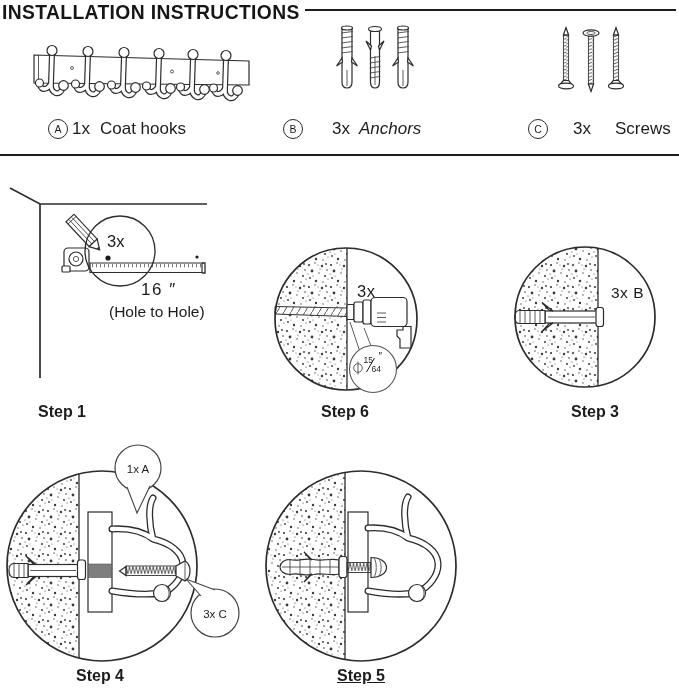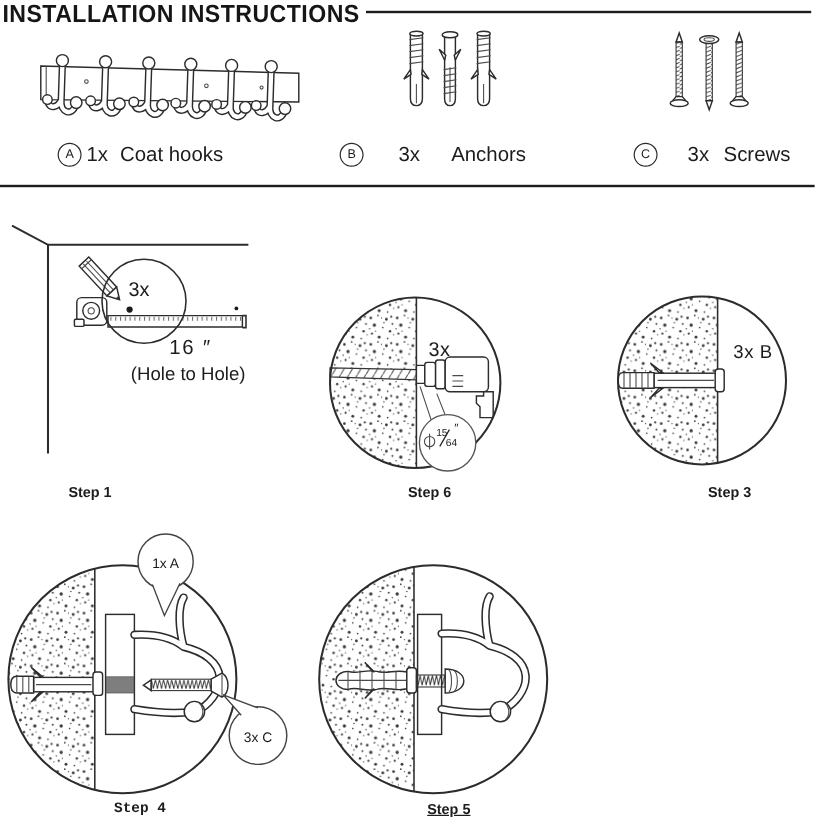--- a/index.html
+++ b/index.html
@@ -5,21 +5,21 @@
   html,body{margin:0;padding:0;background:#fff;}
   #sheet{position:relative;width:679px;height:689px;background:#fff;overflow:hidden;
          font-family:"Liberation Sans",sans-serif;color:#1c1c1c;padding-left:30px;}
   .abs{position:absolute;}
   .title{left:2px;top:0px;font-size:20.5px;font-weight:600;letter-spacing:.4px;
          transform:scaleX(.94);transform-origin:left top;white-space:nowrap;color:#161616;}
   .rule{height:0;border-top:2px solid #1c1c1c;}
   .part-label{top:119px;display:flex;align-items:center;font-size:17px;white-space:nowrap;}
   .badge{width:18px;height:18px;border:1.3px solid #2a2a2a;border-radius:50%;
          display:flex;align-items:center;justify-content:center;font-size:10.5px;flex:0 0 auto;}
-  .step-label{font-size:12px;font-weight:bold;white-space:nowrap;margin-left:19px;}
+  .step-label{font-size:16px;font-weight:bold;white-space:nowrap;}
   svg{position:absolute;overflow:visible;}
   svg text{font-family:"Liberation Sans",sans-serif;fill:#1c1c1c;}
   .ln{fill:none;stroke:#2c2c2c;stroke-width:1.3;}
   .ln2{fill:none;stroke:#2c2c2c;stroke-width:1.7;}
   .fw{fill:#fff;stroke:#2c2c2c;stroke-width:1.2;}
   .thin{fill:none;stroke:#4a4a4a;stroke-width:0.9;}
   .tube-b{fill:none;stroke:#2c2c2c;stroke-width:7;stroke-linecap:round;stroke-linejoin:round;}
   .tube-w{fill:none;stroke:#fff;stroke-width:4.4;stroke-linecap:round;stroke-linejoin:round;}
   .htube-b{fill:none;stroke:#2c2c2c;stroke-width:6;stroke-linecap:round;stroke-linejoin:round;}
   .htube-w{fill:none;stroke:#fff;stroke-width:3.6;stroke-linecap:round;stroke-linejoin:round;}
@@ -136,26 +136,26 @@
   </svg>
 
   <div class="abs part-label" style="left:48px;">
     <span class="badge">A</span>
     <span style="margin-left:4px;text-align:center;">1x</span>
     <span style="margin-left:10px;text-align:center;">Coat hooks</span>
   </div>
   <div class="abs part-label" style="left:283px;">
     <span class="badge">B</span>
     <span style="margin-left:29px;">3x</span>
-    <span style="margin-left:26px;">Anchors</span>
+    <span style="margin-left:9px;font-style:italic;">Anchors</span>
   </div>
   <div class="abs part-label" style="left:528px;">
     <span class="badge">C</span>
     <span style="margin-left:25px;">3x</span>
-    <span style="margin-left:12px;">Screws</span>
+    <span style="margin-left:24px;">Screws</span>
   </div>
 
   <div class="abs rule" style="left:0;top:154px;width:679px;"></div>
 
   <svg style="left:0;top:165px;" width="260" height="235" viewBox="0 0 260 235">
     <defs>
       <pattern id="ticks1" width="4" height="9" patternUnits="userSpaceOnUse">
         <line x1="0.5" y1="0" x2="0.5" y2="4" stroke="#555" stroke-width="0.8"></line>
       </pattern>
     </defs>
@@ -353,21 +353,21 @@
       <circle cx="136" cy="26" r="23" fill="#fff" stroke="#444" stroke-width="1.2"></circle>
       <path d="M125,45 L135,71 L148,44" fill="#fff" stroke="#444" stroke-width="1.1"></path>
       <text x="136" y="31" font-size="11.5" text-anchor="middle">1x A</text>
     </g>
     <g>
       <circle cx="213" cy="171" r="24" fill="#fff" stroke="#444" stroke-width="1.2"></circle>
       <path d="M199,154 L184,137 L213,148" fill="#fff" stroke="#444" stroke-width="1.1"></path>
       <text x="213" y="176" font-size="11.5" text-anchor="middle">3x C</text>
     </g>
   </svg>
-  <div class="abs step-label" style="left:76px;top:667px;font-family:Liberation Mono, monospace;">Step 4</div>
+  <div class="abs step-label" style="left:76px;top:667px;">Step 4</div>
 
   <svg style="left:260px;top:442px;" width="202" height="223" viewBox="0 0 202 223">
     <defs>
       <pattern id="stip5" width="22" height="22" patternUnits="userSpaceOnUse">
         <g fill="#3a3a3a">
           <circle cx="2" cy="3" r="1.1"></circle>
             <circle cx="8" cy="1" r="0.7"></circle>
             <circle cx="15" cy="4" r="1.2"></circle>
           <circle cx="20" cy="8" r="0.8"></circle>
             <circle cx="5" cy="9" r="1.4"></circle>

